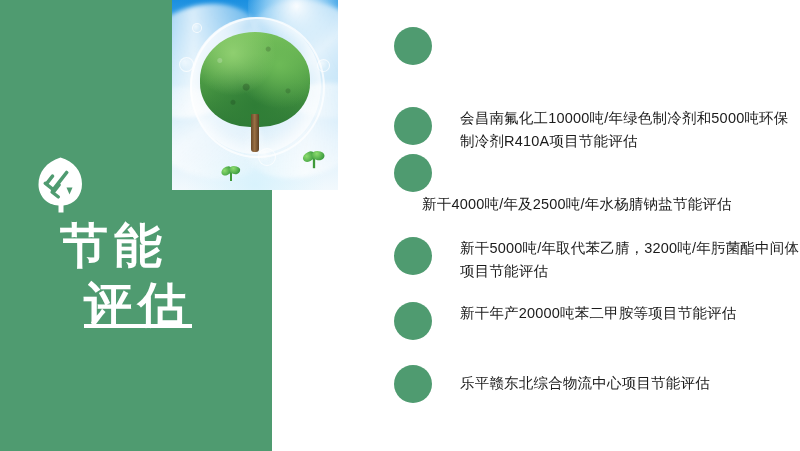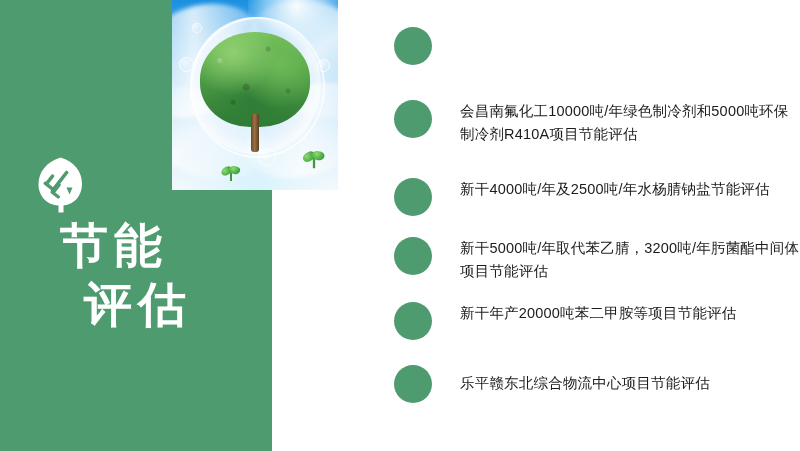--- a/index.html
+++ b/index.html
@@ -187,20 +187,21 @@
   .title-line {
     font-size: 48px;
     font-weight: bold;
     line-height: 1.02;
     letter-spacing: 6px;
     white-space: nowrap;
   }
   .title-line.second {
     margin-top: 10px;
     margin-left: 24px;
+    text-decoration: underline;
   }
 
   
   .bullet-list {
     position: absolute;
     left: 394px;
     top: 0;
     width: 406px;
     height: 451px;
     z-index: 2;
@@ -222,22 +223,22 @@
   }
   .bullet-text {
     flex: 1 1 auto;
     margin-left: 28px;
     font-size: 14.5px;
     line-height: 1.62;
     color: #1b1b1b;
     letter-spacing: 0.2px;
   }
   .bullet-item.i1 { top: 26px; }
-  .bullet-item.i2 { top: 99px; }
-  .bullet-item.i3 { top: 177px; }
+  .bullet-item.i2 { top: 106px; }
+  .bullet-item.i3 { top: 153px; flex-direction: column; }
   .bullet-item.i4 { top: 236px; }
   .bullet-item.i5 { top: 301px; }
   .bullet-item.i6 { top: 364px; }
 
   
   .bullet-item.single .bullet-text { margin-top: 8px; }
   .bullet-item.two-line .bullet-text { margin-top: 1px; }
 </style>
 </head>
 <body>

